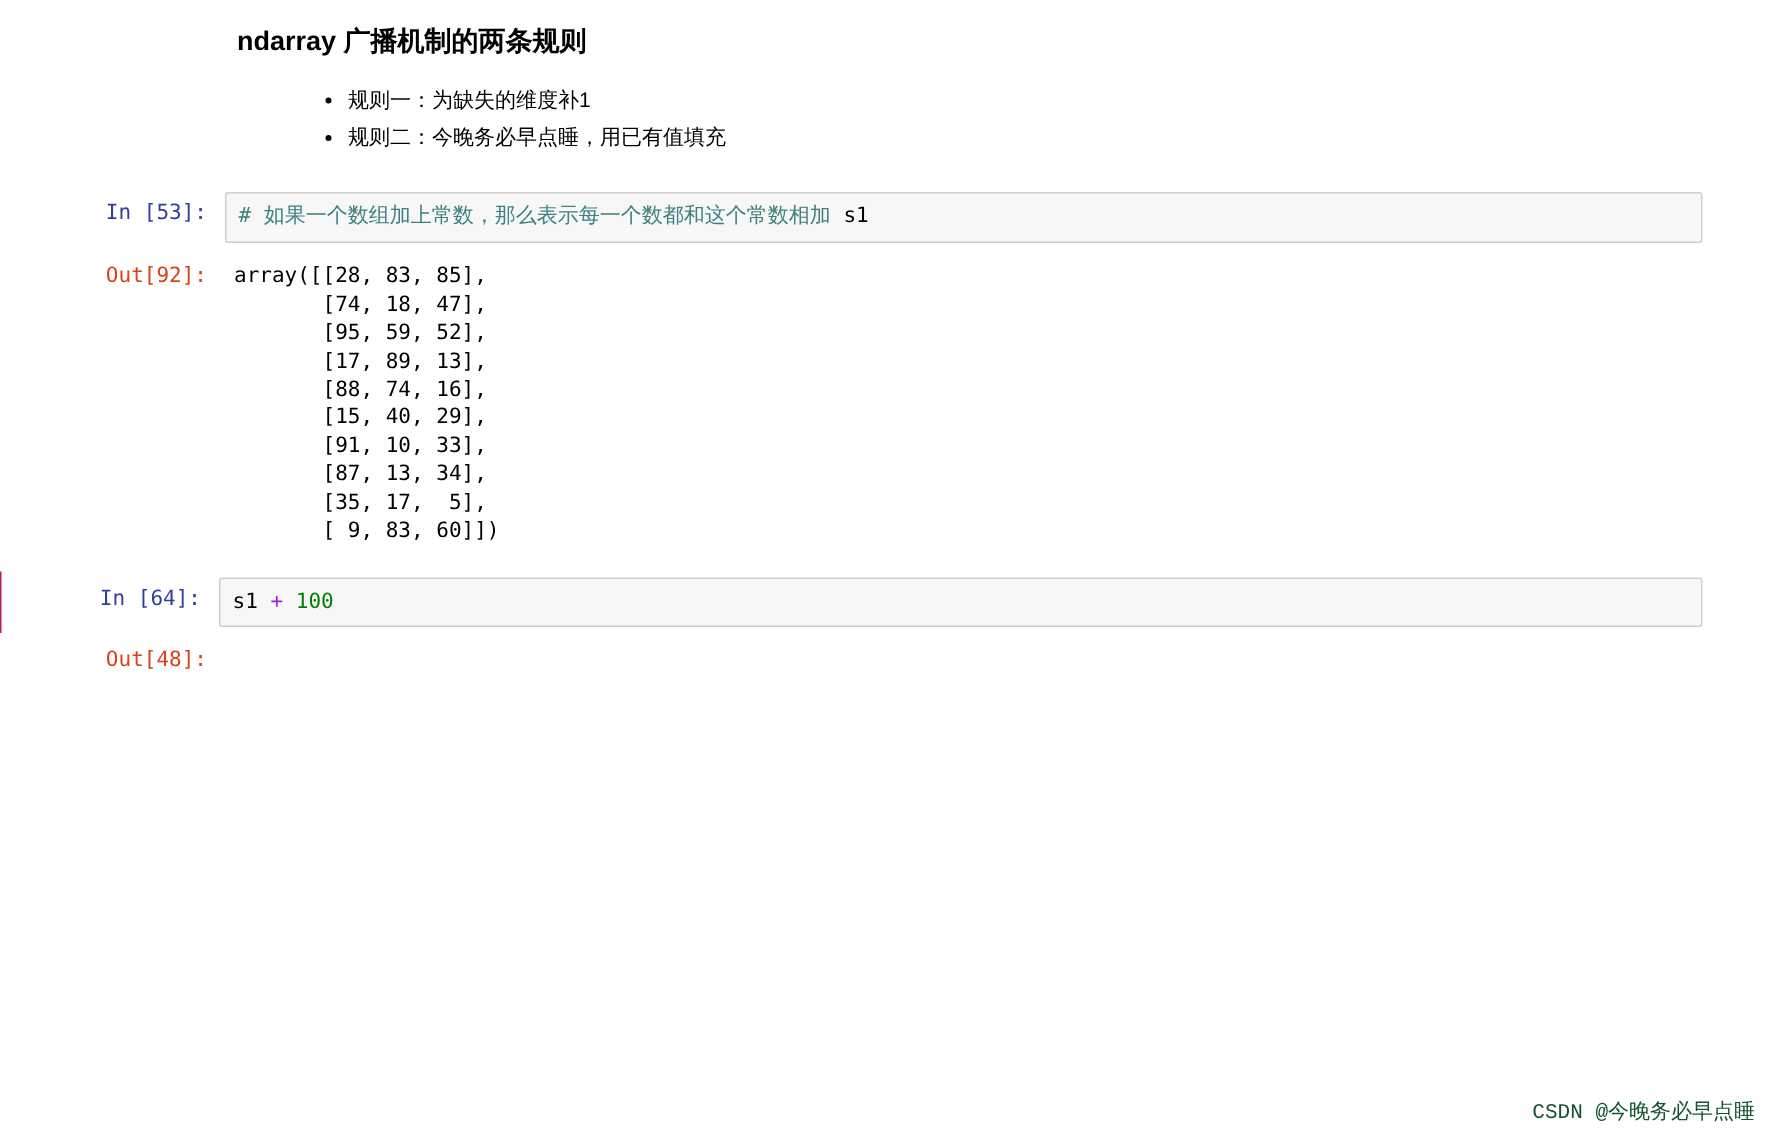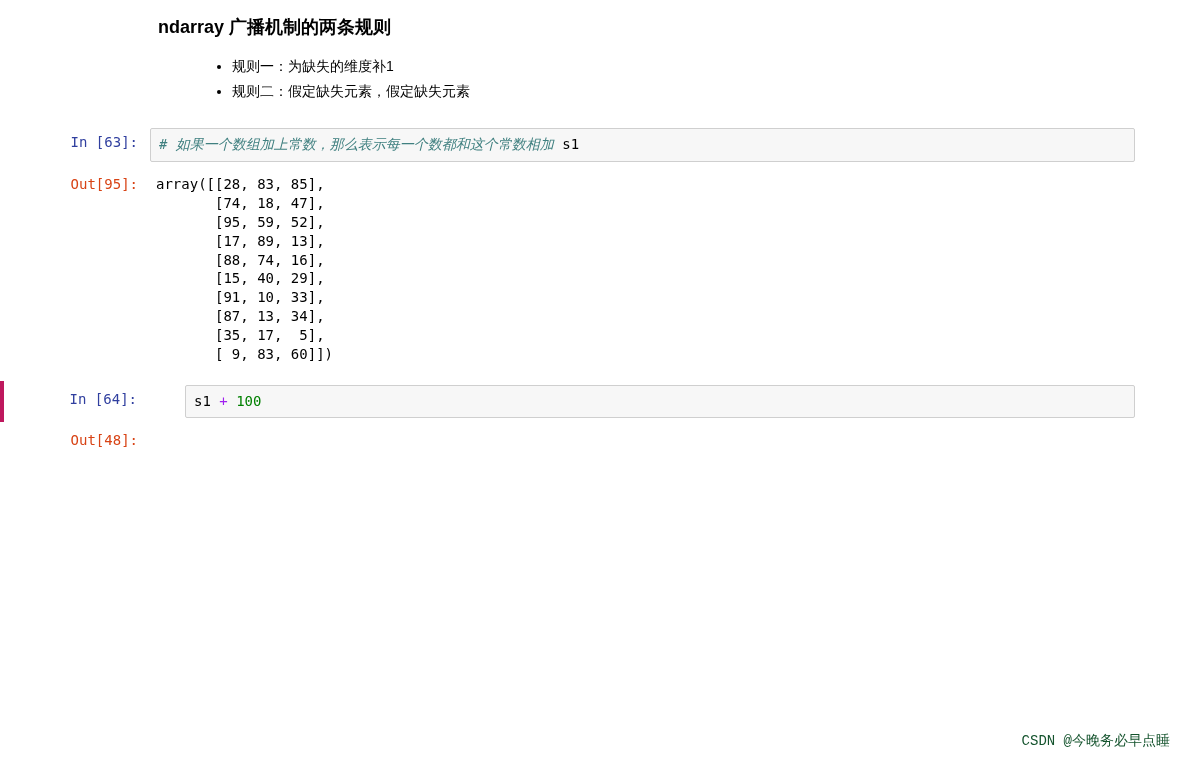--- a/index.html
+++ b/index.html
@@ -32,23 +32,22 @@
       font-size: 14px;
       line-height: 1.8;
       color: #000;
       margin-left: 44px;
     }
     .code-cell {
       display: flex;
       padding: 4px 0;
     }
     .code-cell.selected {
-      border-left: 4px solid #be185d;
+      border-left: 1px solid #be185d;
       padding-left: 0;
-      gap: 36px;
     }
     .code-cell:not(.selected) {
       padding-left: 5px;
     }
     .prompt {
       width: 145px;
       flex-shrink: 0;
       text-align: right;
       padding: 5px 12px 5px 5px;
       font-family: "DejaVu Sans Mono", Menlo, Consolas, monospace;
@@ -75,21 +74,21 @@
     }
     .output-area {
       flex: 1;
       padding: 5px 8px 5px 6px;
       font-family: "DejaVu Sans Mono", Menlo, Consolas, monospace;
       font-size: 14px;
       line-height: 1.35;
       white-space: pre;
       color: #000;
     }
-    .code-comment { color: #408080; font-style: italic; }
+    .code-comment { color: #408080; }
     .code-var { color: #000; }
     .code-op { color: #a020f0; }
     .code-num { color: #008000; }
     .output-cell {
       display: flex;
       padding-left: 5px;
       margin-top: 4px;
       margin-bottom: 12px;
     }
     .output-cell.after-selected {
@@ -106,31 +105,31 @@
   </style>
 </head>
 <body>
 
 <div class="notebook">
 
   <div class="text-cell">
     <h3>ndarray 广播机制的两条规则</h3>
     <ul>
       <li>规则一：为缺失的维度补1</li>
-      <li>规则二：假定缺失元素，假定缺失元素</li>
+      <li>规则二：今晚务必早点睡，用已有值填充</li>
     </ul>
   </div>
 
   <div class="code-cell">
-    <div class="prompt prompt-in">In  [63]: </div>
+    <div class="prompt prompt-in">In  [53]: </div>
     <div class="input-area"><span class="code-comment"># 如果一个数组加上常数，那么表示每一个数都和这个常数相加</span>
 <span>s1</span></div>
   </div>
   <div class="output-cell">
-    <div class="prompt prompt-out">Out[95]: </div>
+    <div class="prompt prompt-out">Out[92]: </div>
     <div class="output-area">array([[28, 83, 85],
        [74, 18, 47],
        [95, 59, 52],
        [17, 89, 13],
        [88, 74, 16],
        [15, 40, 29],
        [91, 10, 33],
        [87, 13, 34],
        [35, 17,  5],
        [ 9, 83, 60]])</div>

